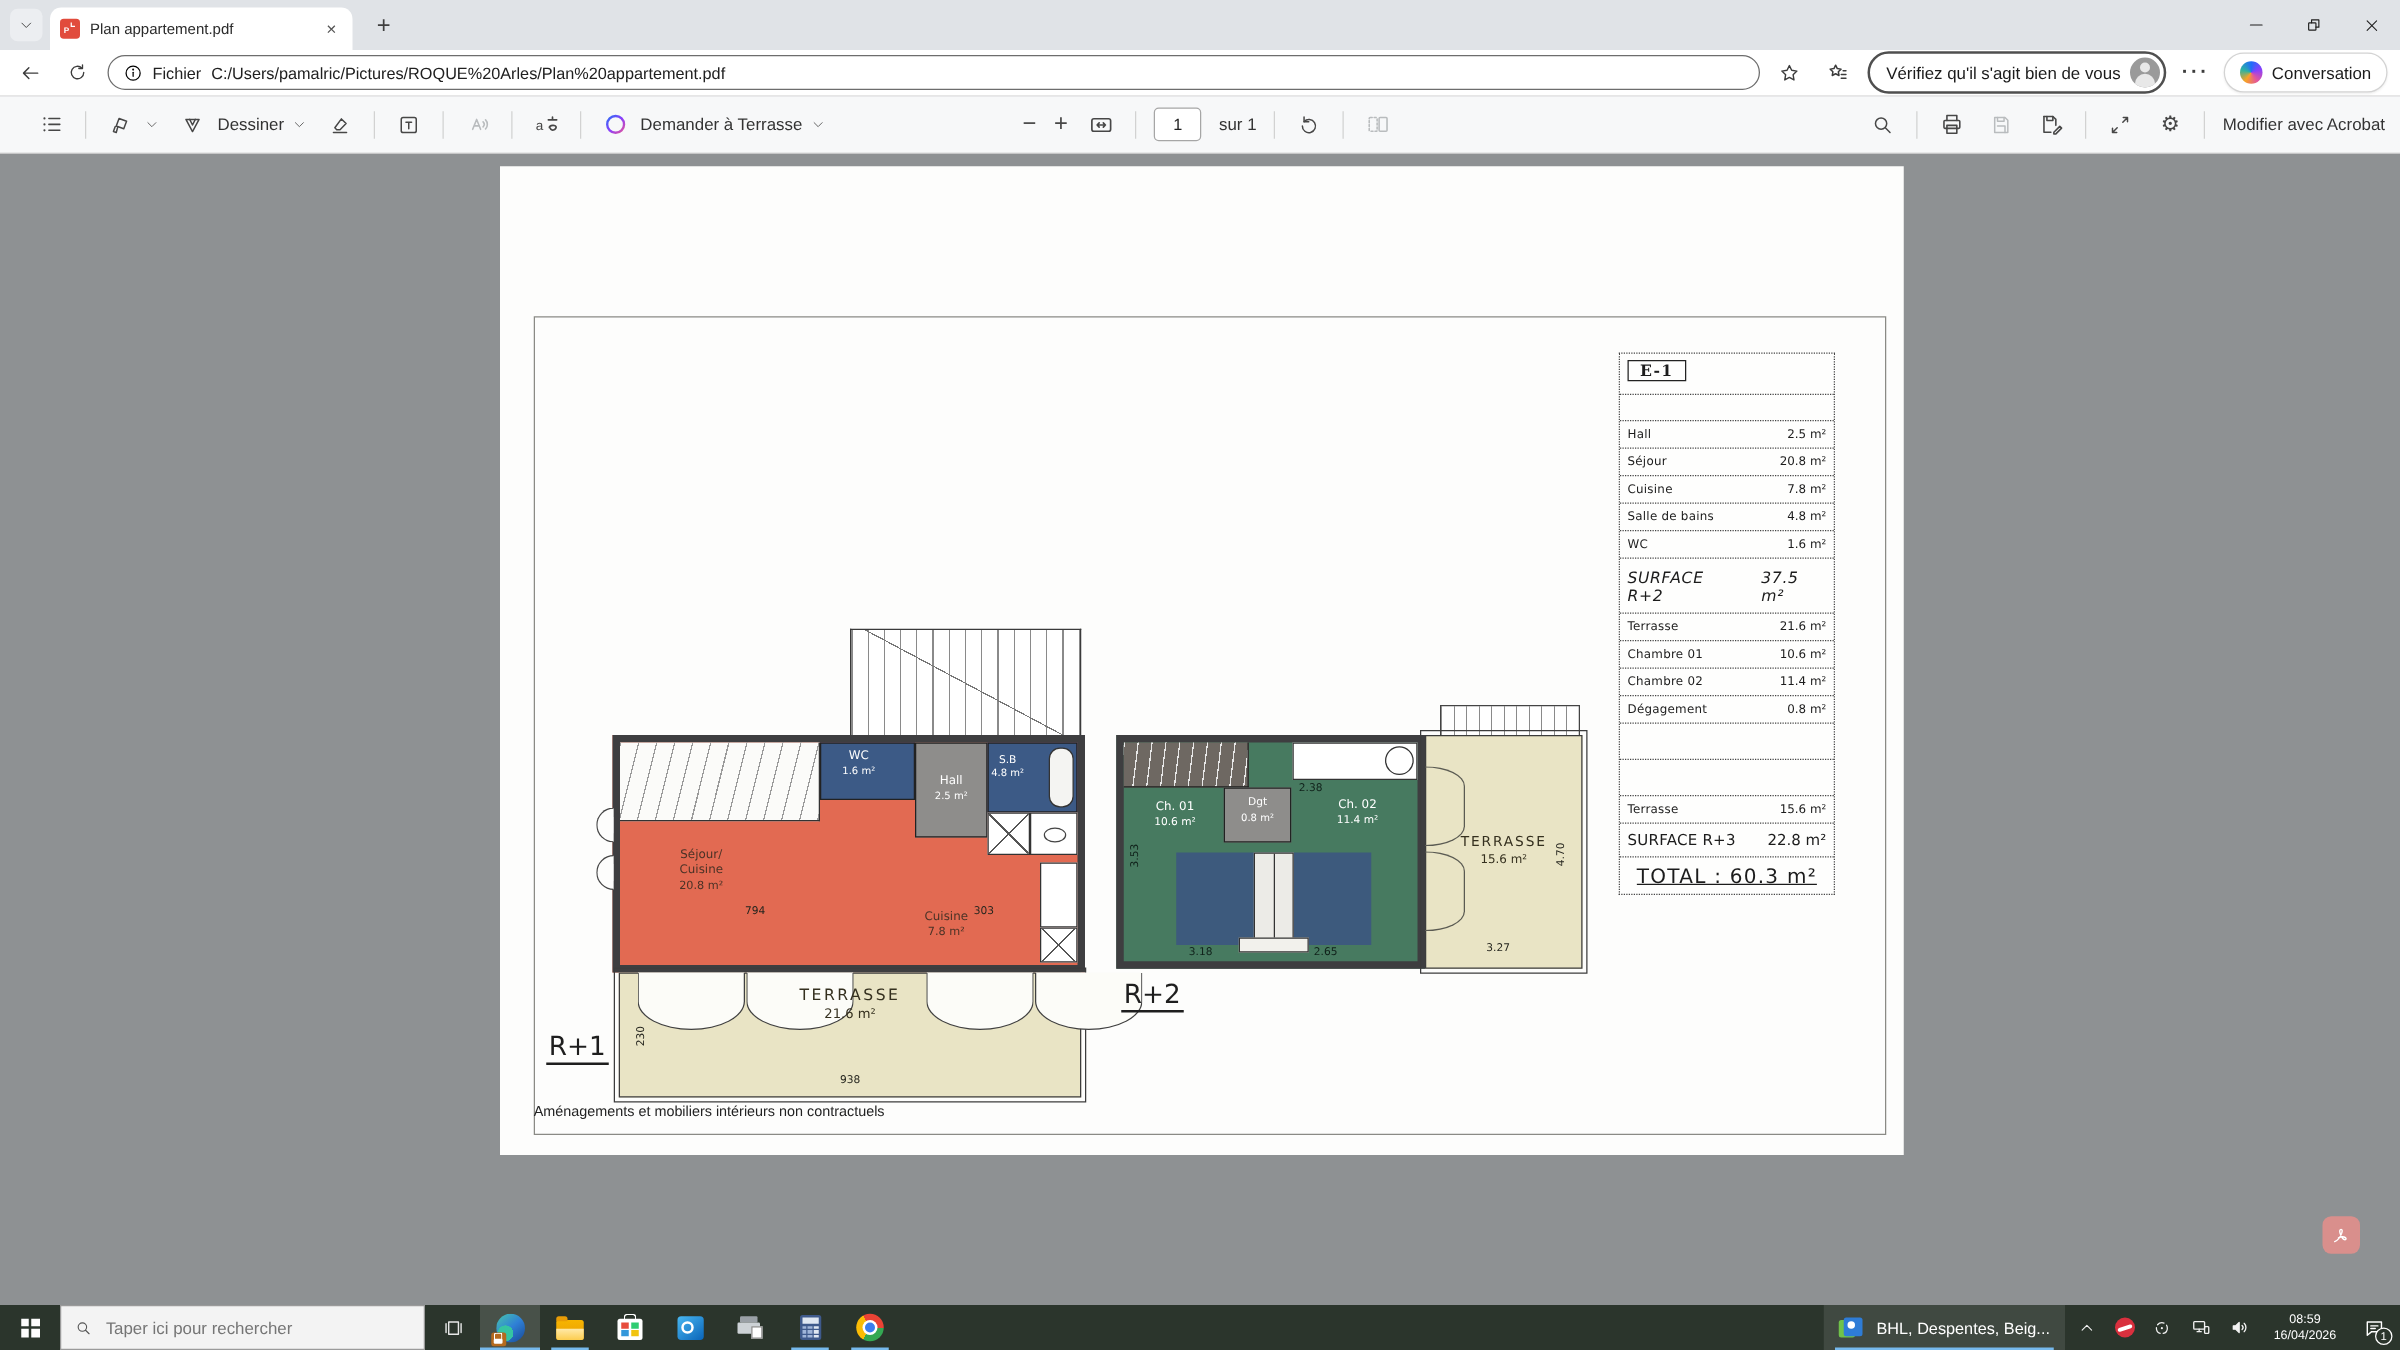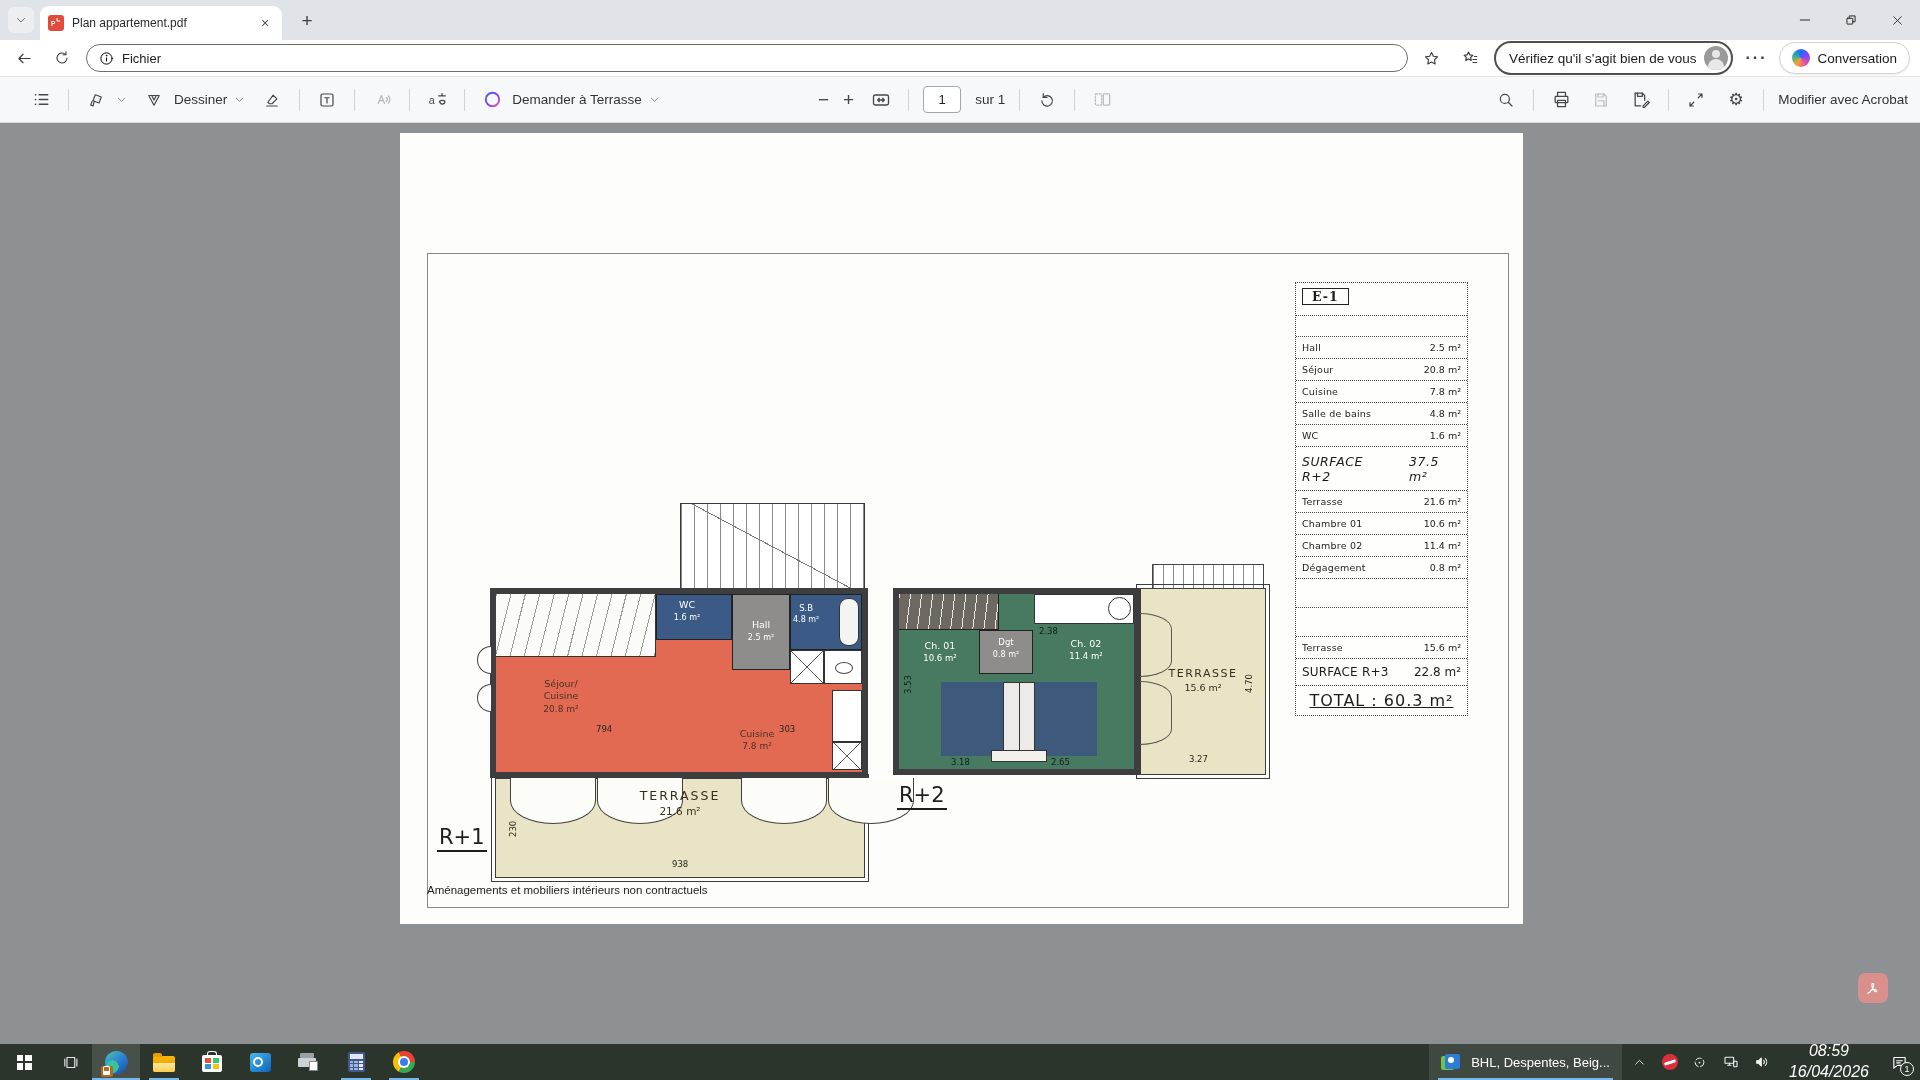--- a/index.html
+++ b/index.html
@@ -212,22 +212,22 @@
     font-size:13px;max-width:205px;position:relative;}
   .tb-applabel .txt{white-space:nowrap;overflow:hidden;text-overflow:ellipsis;}
   .bhl-ic{width:21px;height:17px;position:relative;flex:0 0 auto;}
   .bhl-ic .b1{position:absolute;left:0;top:2px;width:13px;height:14px;background:#6fc24a;border-radius:2px;}
   .bhl-ic .b2{position:absolute;left:4px;top:0;width:15px;height:15px;background:#2e7cd6;border-radius:2px;}
   .bhl-ic .b2::after{content:"";position:absolute;left:3px;top:3px;width:6px;height:6px;border-radius:50%;background:#fff;}
   .tray{display:flex;align-items:center;gap:13px;padding:0 9px;}
   .tray-ic{display:flex;align-items:center;justify-content:center;width:18px;height:18px;color:#f2f2f2;}
   .trend-ic{width:16px;height:16px;border-radius:50%;background:#d9303e;position:relative;overflow:hidden;}
   .trend-ic::after{content:"";position:absolute;left:2px;top:7px;width:12px;height:3px;background:#fff;border-radius:2px;transform:rotate(-18deg);}
-  .clock{display:flex;flex-direction:column;align-items:center;justify-content:center;font-size:16px;
-    line-height:1.3;padding:0 9px;font-style:italic;}
+  .clock{display:flex;flex-direction:column;align-items:center;justify-content:center;font-size:10px;
+    line-height:1.3;padding:0 9px;}
   .tb-notif{width:42px;position:relative;}
   .notif-badge{position:absolute;right:6px;bottom:4px;width:14px;height:14px;border-radius:50%;background:#2b352c;
     border:1px solid #fff;font-size:9px;display:flex;align-items:center;justify-content:center;box-sizing:border-box;}
 
   .si{fill:none;stroke:currentColor;stroke-width:1.6;stroke-linecap:round;stroke-linejoin:round;}
 </style>
 </head>
 <body>
 
 <div class="screen">
@@ -281,20 +281,21 @@
           <path d="M18 2.8v4.4h-4.4"></path>
         </svg>
     </div>
     <div class="url-pill">
       <svg class="si" width="15" height="15" viewBox="0 0 24 24">
           <circle cx="12" cy="12" r="9"></circle>
           <path d="M12 11v5"></path>
           <circle cx="12" cy="7.5" r="0.5" fill="currentColor"></circle>
         </svg>
       <span class="url-scheme">Fichier</span>
+      <span class="url-text">C:/Users/pamalric/Pictures/ROQUE%20Arles/Plan%20appartement.pdf</span>
     </div>
     <div class="addr-right">
       <div class="nav-icon">
         <svg class="si" width="17" height="17" viewBox="0 0 24 24">
             <path d="M12 3.5l2.6 5.3 5.9.9-4.3 4.1 1 5.9-5.2-2.8-5.2 2.8 1-5.9L3.5 9.7l5.9-.9z"></path>
           </svg>
       </div>
       <div class="nav-icon">
         <svg class="si" width="18" height="18" viewBox="0 0 24 24">
             <path d="M10 4.2l1.8 3.6 4 .6-2.9 2.8.7 4-3.6-1.9-3.6 1.9.7-4L4.2 8.4l4-.6z"></path>
@@ -632,20 +633,27 @@
   </div>
 
   <div class="taskbar">
     <div class="tb-item tb-start">
       <span class="winlogo">
           <span></span>
           <span></span>
           <span></span>
           <span></span>
         </span>
+    </div>
+    <div class="tb-item tb-searchbox">
+      <svg class="si" width="15" height="15" viewBox="0 0 24 24" style="color:#555;">
+          <circle cx="10.5" cy="10.5" r="6"></circle>
+          <path d="M15 15l5 5"></path>
+        </svg>
+      <input placeholder="Taper ici pour rechercher" style="">
     </div>
     <div class="tb-item tb-taskview">
       <svg class="si" width="17" height="17" viewBox="0 0 24 24" stroke-width="1.4">
           <rect x="7" y="5" width="11" height="14"></rect>
           <path d="M4 7v10M21 7v10"></path>
         </svg>
     </div>
     <div class="tb-item tb-app active runline">
       <span class="edge-ic">
         <span class="lockbadge"></span>

